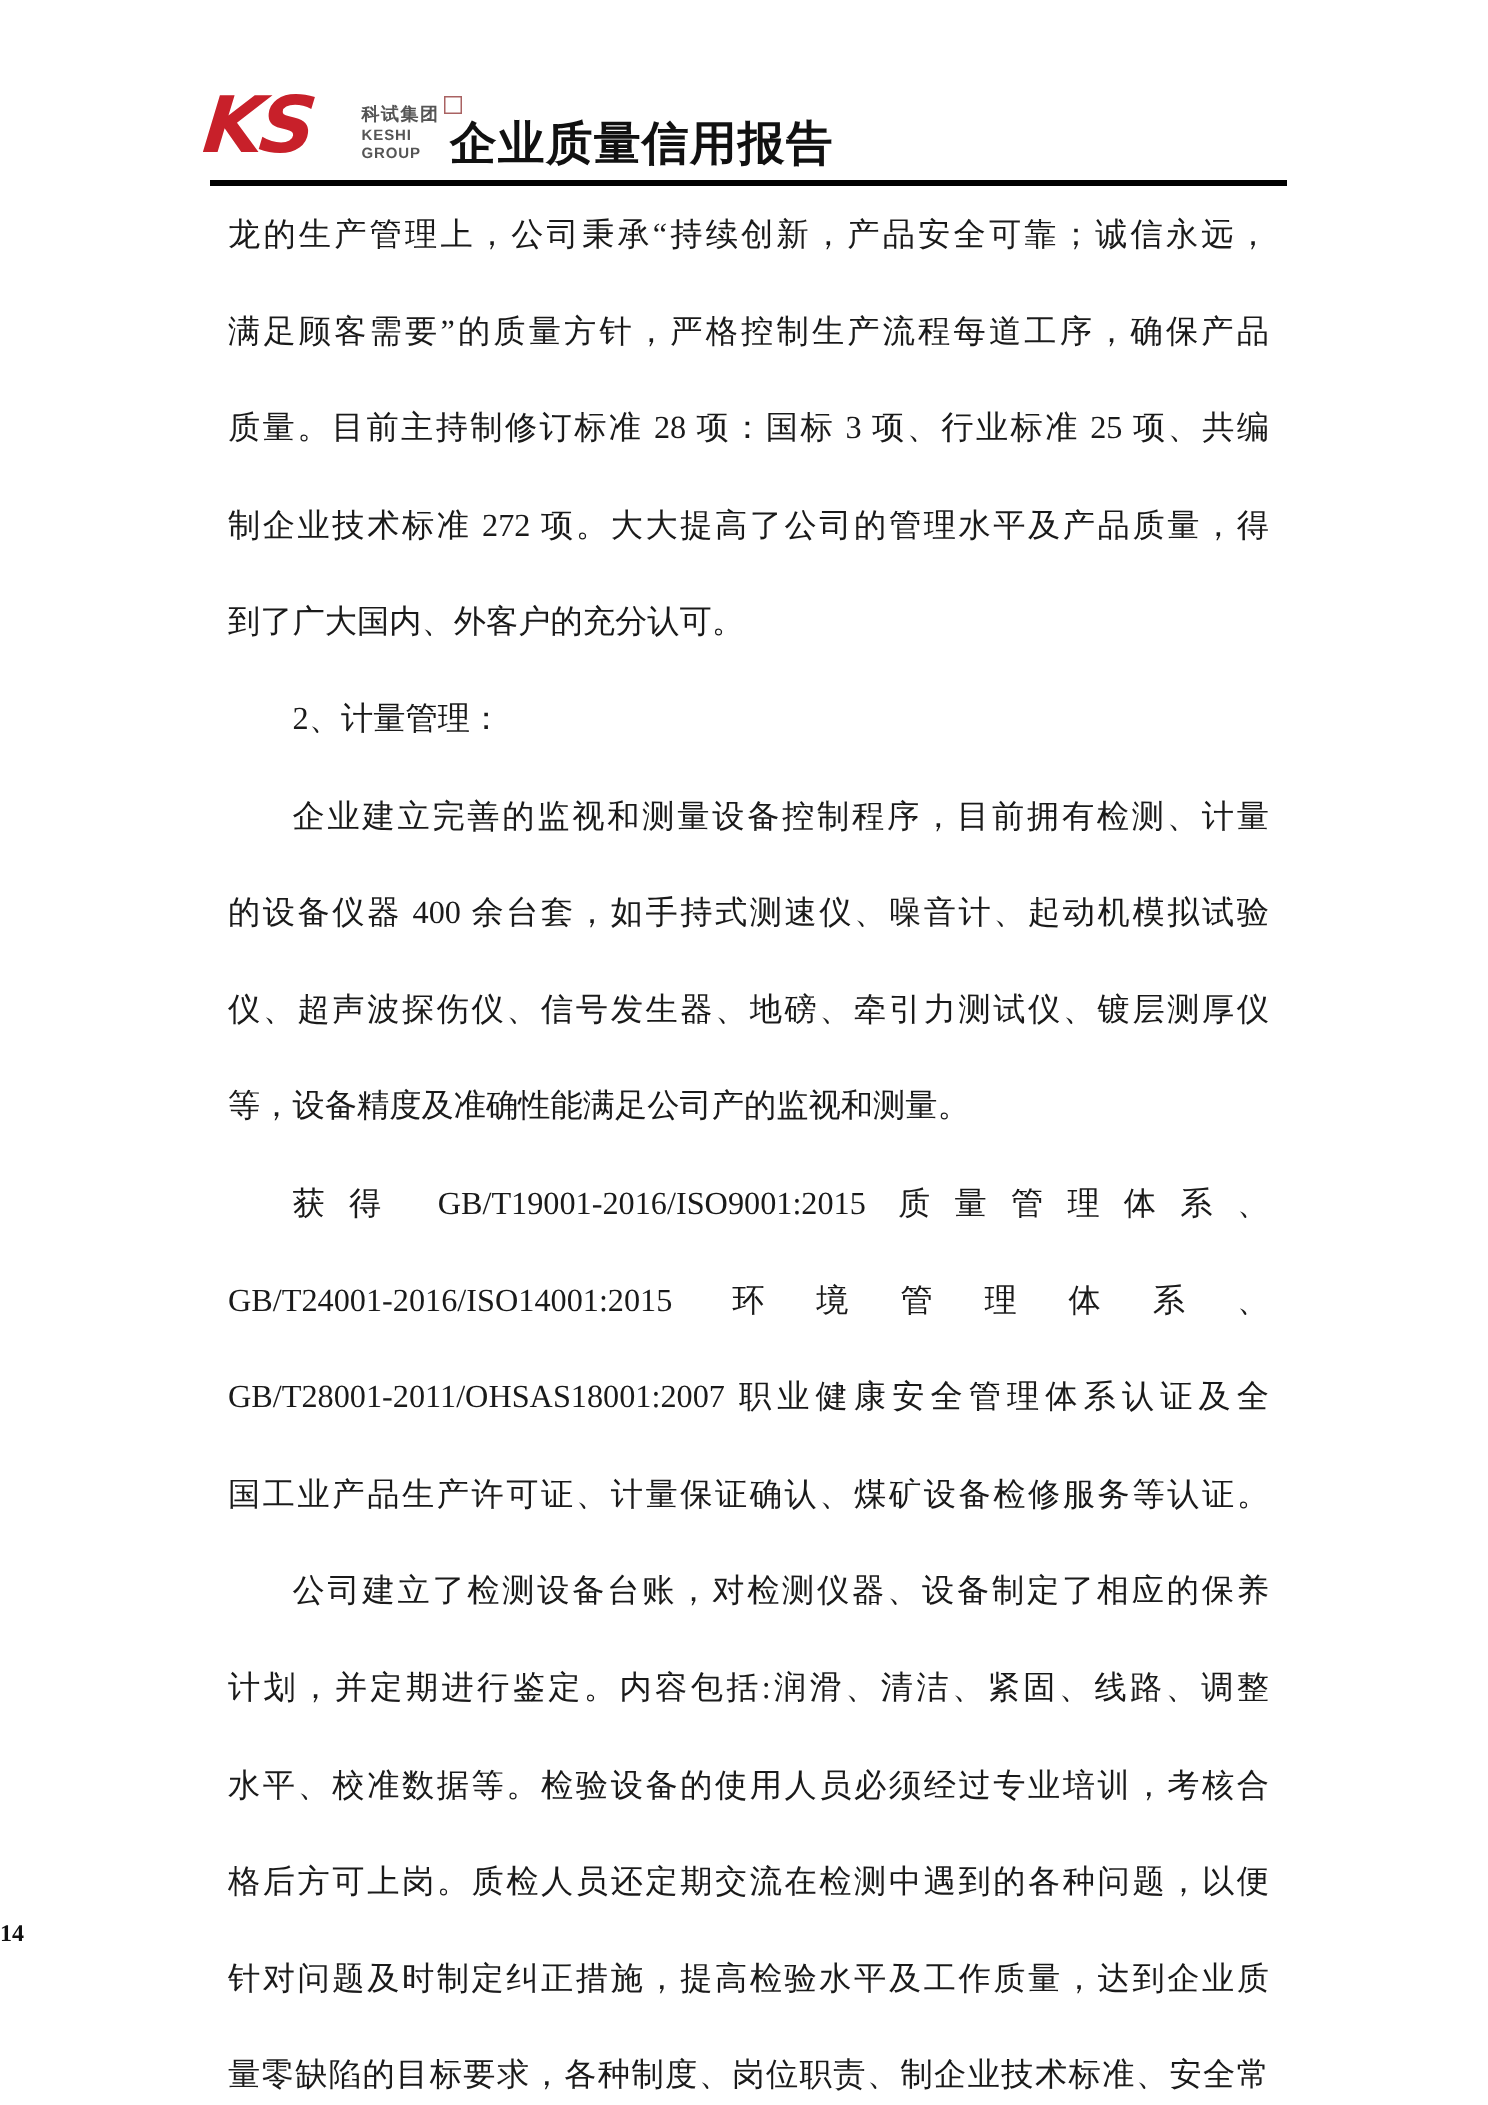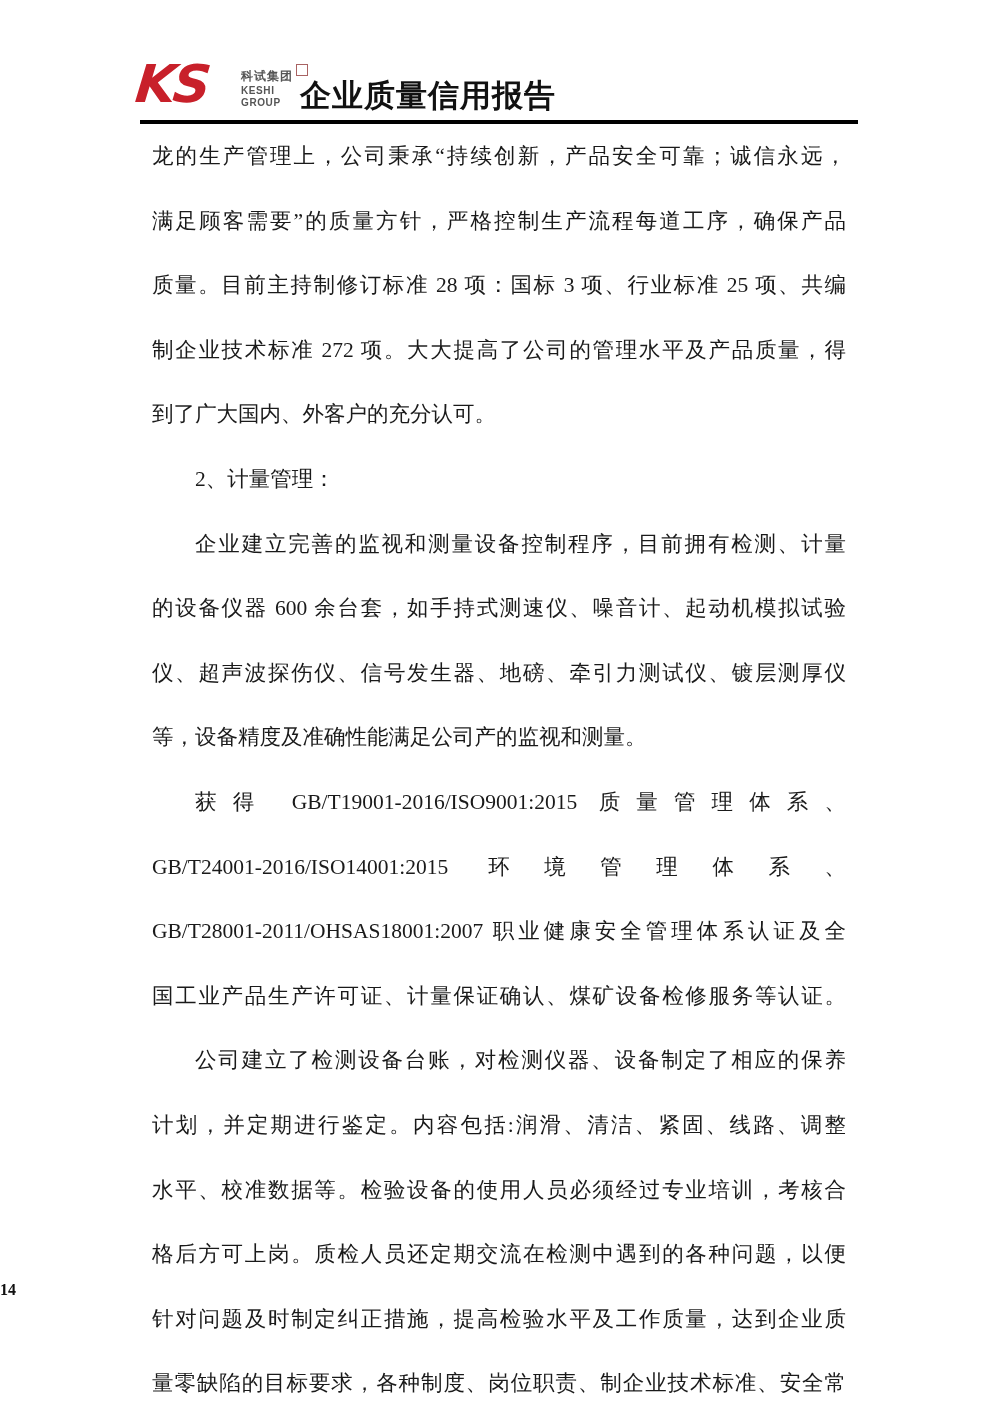--- a/index.html
+++ b/index.html
@@ -71,21 +71,21 @@
 
   <div class="doc-body">
 
   <p class="line fill">龙的生产管理上，公司秉承“持续创新，产品安全可靠；诚信永远，</p>
       <p class="line fill">满足顾客需要”的质量方针，严格控制生产流程每道工序，确保产品</p>
       <p class="line fill">质量。目前主持制修订标准 28 项：国标 3 项、行业标准 25 项、共编</p>
       <p class="line fill">制企业技术标准 272 项。大大提高了公司的管理水平及产品质量，得</p>
       <p class="line">到了广大国内、外客户的充分认可。</p>
       <p class="line indent">2、计量管理：</p>
       <p class="line indent fill">企业建立完善的监视和测量设备控制程序，目前拥有检测、计量</p>
-      <p class="line fill">的设备仪器 600 余台套，如手持式测速仪、噪音计、起动机模拟试验</p>
+      <p class="line fill">的设备仪器 400 余台套，如手持式测速仪、噪音计、起动机模拟试验</p>
       <p class="line fill">仪、超声波探伤仪、信号发生器、地磅、牵引力测试仪、镀层测厚仪</p>
       <p class="line">等，设备精度及准确性能满足公司产的监视和测量。</p>
       <p class="line indent fill">获得 GB/T19001-2016/ISO9001:2015 质量管理体系、</p>
       <p class="line fill">GB/T24001-2016/ISO14001:2015 环境管理体系、</p>
       <p class="line fill">GB/T28001-2011/OHSAS18001:2007 职业健康安全管理体系认证及全</p>
       <p class="line fill">国工业产品生产许可证、计量保证确认、煤矿设备检修服务等认证。</p>
       <p class="line indent fill">公司建立了检测设备台账，对检测仪器、设备制定了相应的保养</p>
       <p class="line fill">计划，并定期进行鉴定。内容包括:润滑、清洁、紧固、线路、调整</p>
       <p class="line fill">水平、校准数据等。检验设备的使用人员必须经过专业培训，考核合</p>
       <p class="line fill">格后方可上岗。质检人员还定期交流在检测中遇到的各种问题，以便</p>

